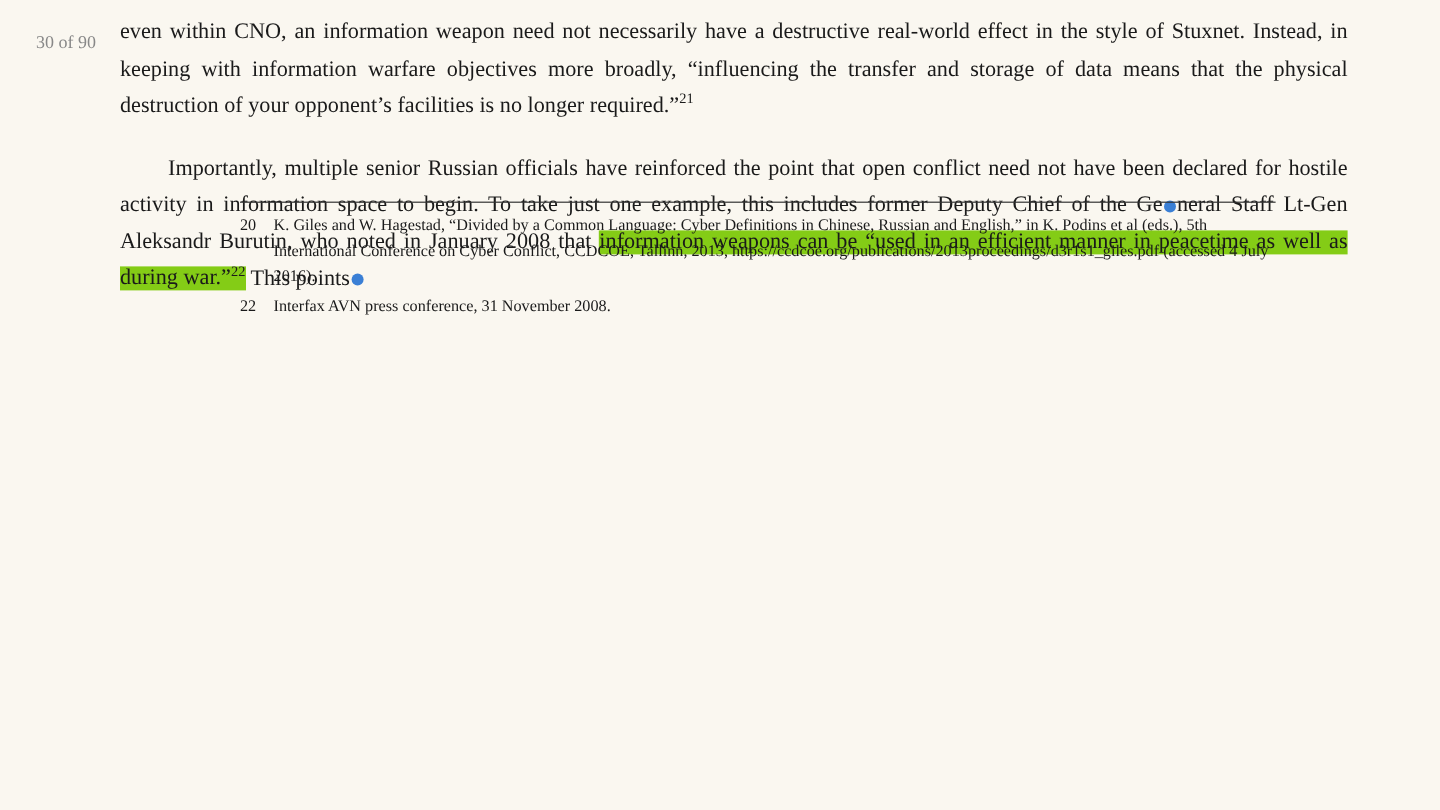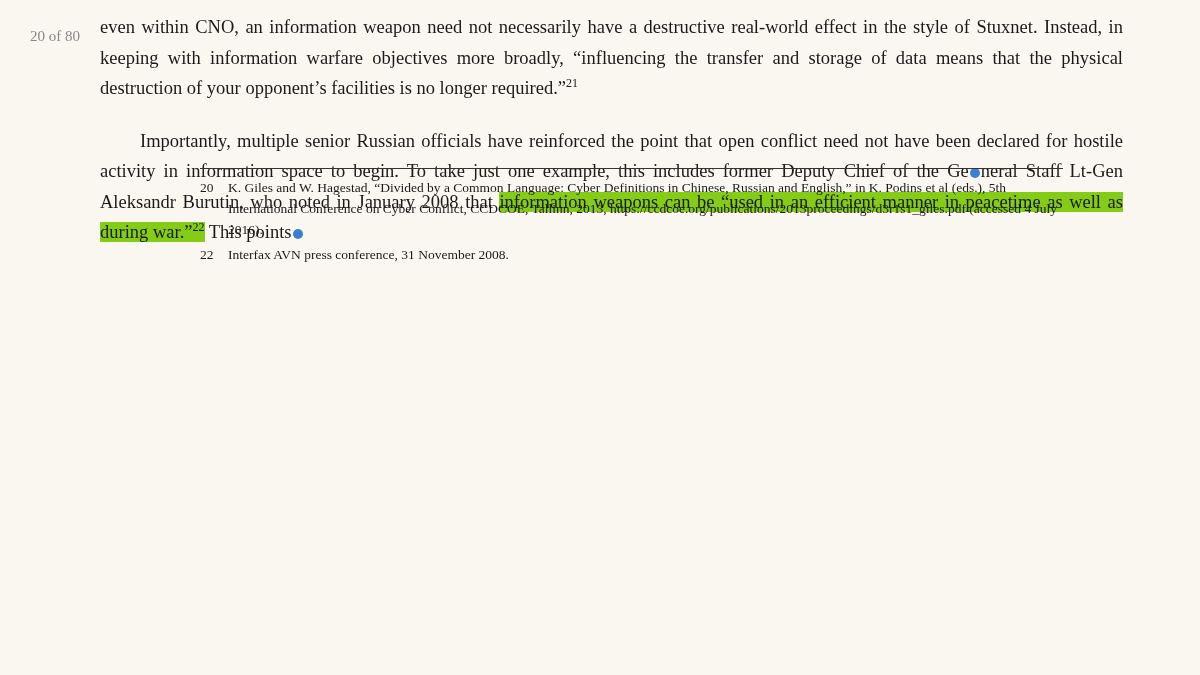--- a/index.html
+++ b/index.html
@@ -84,21 +84,21 @@
     }
     sup {
       font-size: 0.65em;
       vertical-align: super;
     }
   </style>
 </head>
 <body>
 
 <div class="page-container">
-  <div class="page-number">20 of 80</div>
+  <div class="page-number">30 of 90</div>
 
   <div class="content-area">
 
     <div class="paragraph">
       even within CNO, an information weapon need not necessarily have a
       destructive real-world effect in the style of Stuxnet. Instead, in keeping
       with information warfare objectives more broadly, “influencing the
       transfer and storage of data means that the physical destruction of your
       opponent’s facilities is no longer required.”<sup>21</sup>
     </div>

